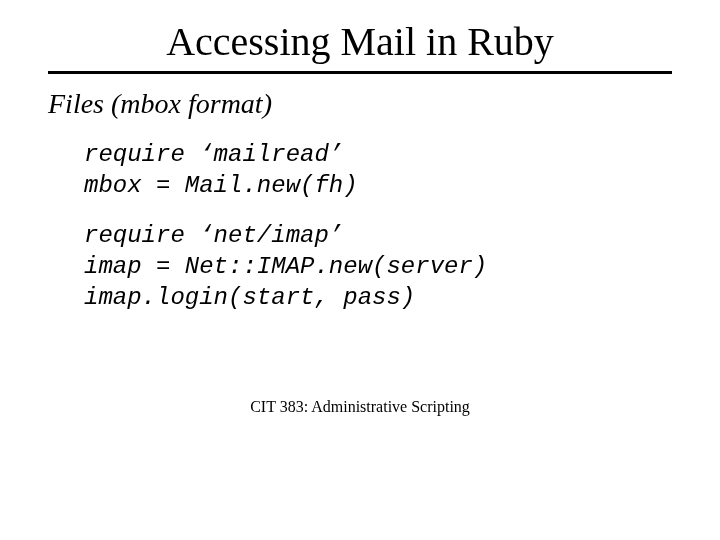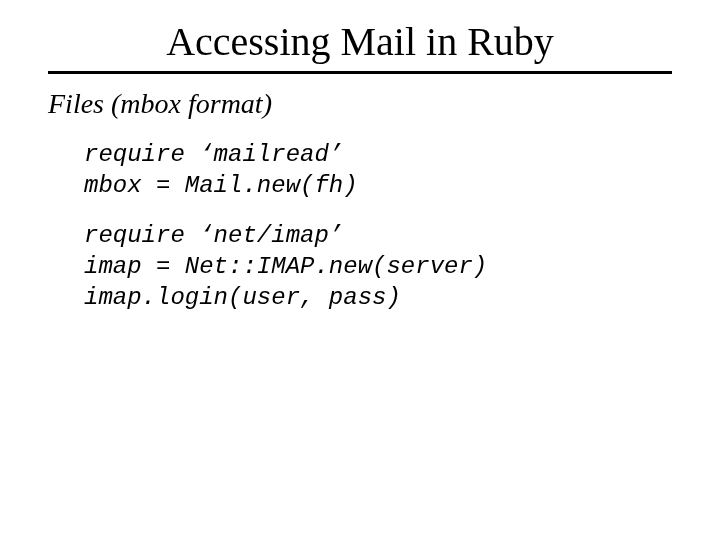--- a/index.html
+++ b/index.html
@@ -65,18 +65,19 @@
 
   <div class="body">
 
     <div class="section-head">Files (mbox format)</div>
     <div class="code">require ‘mailread’
 mbox = Mail.new(fh)</div>
 
 
     <div class="code">require ‘net/imap’
 imap = Net::IMAP.new(server)
-imap.login(user, pass)</div>
+imap.login(start, pass)</div>
 
   </div>
 
+  <div class="footer">CIT 383: Administrative Scripting</div>
 
 </div>
 
 </body></html>

